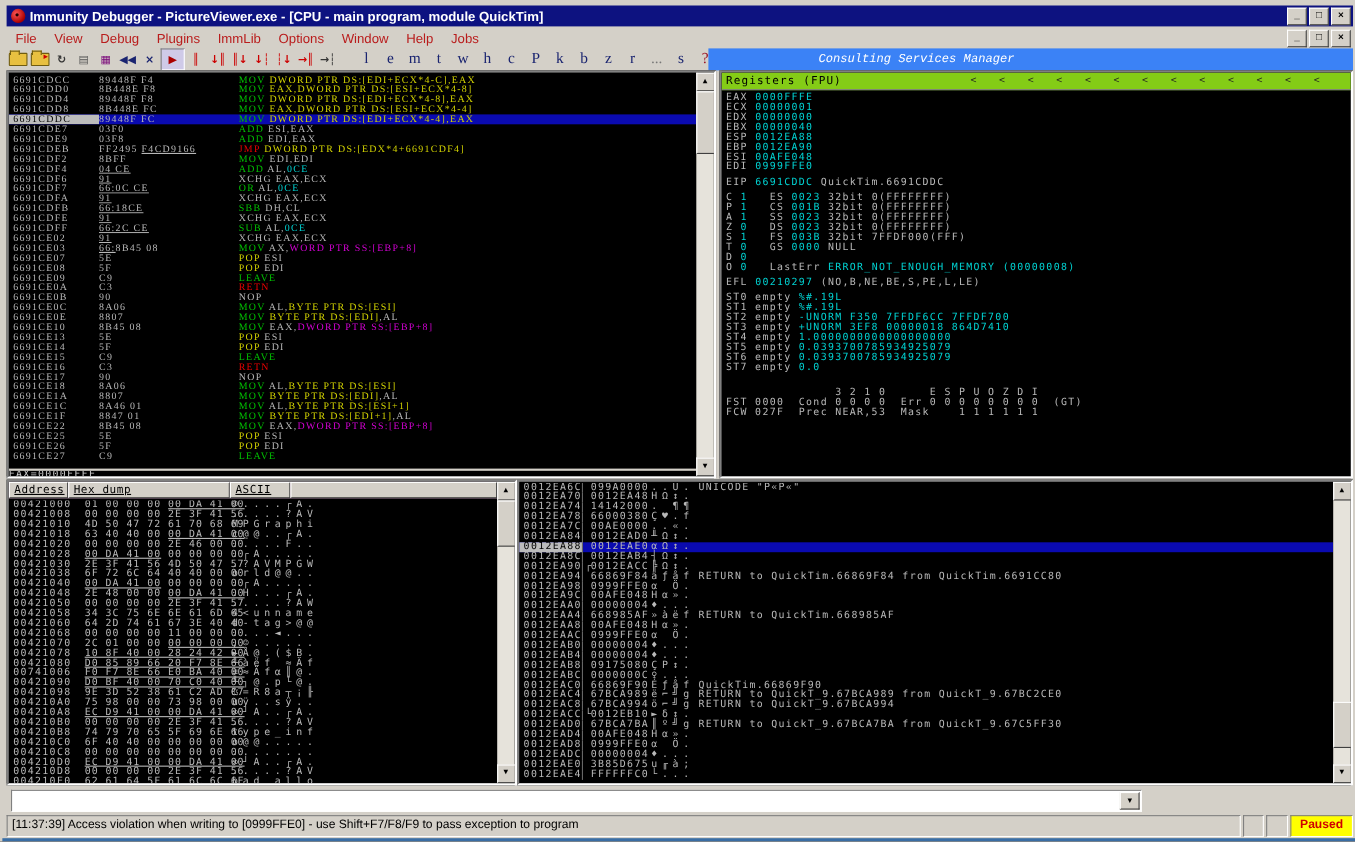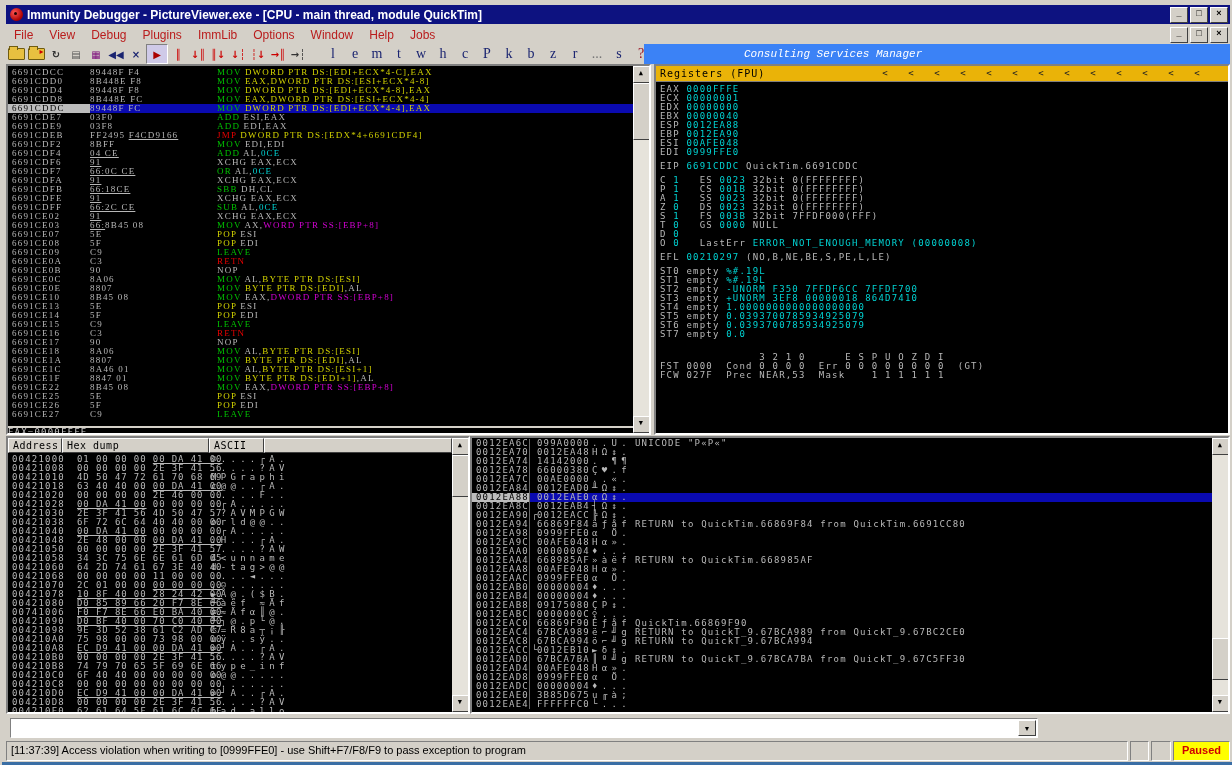--- a/index.html
+++ b/index.html
@@ -41,32 +41,32 @@
   
   #disasm-rows{position:absolute;left:0;top:2px;right:16px;height:360px;overflow:hidden;}
   .drow{display:flex;height:9px;white-space:pre;overflow:hidden;font-family:Liberation Serif, serif;}
   .drow.sel{background:#0A0AB0;}
   .col-a{width:78px;padding-left:4px;color:#B8B8B8;flex:none;}
   .drow.sel .col-a{background:#BCBCBC;color:#000;}
   .col-b{width:127px;color:#B8B8B8;flex:none;}
   .col-i{flex:1;}
   .info-strip{position:absolute;left:0;right:16px;bottom:0;height:5px;overflow:hidden;border-top:2px solid #D4D0C8;color:#C8C8C8;}
   
-  .reg-header{position:absolute;left:0;top:0;right:0;height:15px;background:#eab308;
+  .reg-header{position:absolute;left:0;top:0;right:0;height:15px;background:#84cc16;
               border-bottom:1px solid #808080;display:flex;align-items:center;
               font-size:11px;font-family:"DejaVu Sans Mono",monospace;color:#000;}
   .reg-title{padding-left:4px;font-size:10px;letter-spacing:1px;}
   .reg-marks{position:absolute;left:216px;top:0;height:15px;display:flex;}
   .reg-marks span{width:26px;text-align:center;font-size:9px;line-height:15px;color:#222;}
   #reg-lines{position:absolute;left:4px;top:19px;right:2px;bottom:0;white-space:pre;}
   .rline{height:9px;white-space:pre;}
   .rgap{height:5px;}
   .rgap2{height:14px;}
   
-  .dump-header{position:absolute;left:0;top:0;right:16px;height:15px;display:flex;background:#701a75;}
+  .dump-header{position:absolute;left:0;top:0;right:16px;height:15px;display:flex;background:#701a75;text-decoration:underline;}
   .hx{border:1px solid;border-color:#fff #404040 #404040 #fff;background:#D4D0C8;
       font-size:10px;font-family:"DejaVu Sans Mono",monospace;line-height:13px;padding-left:4px;
       box-sizing:border-box;color:#000;letter-spacing:0.5px;}
   .hx:nth-child(1){width:54px}.hx:nth-child(2){width:147px}.hx:nth-child(3){width:55px}.hx:nth-child(4){flex:1}
   #dump-rows{position:absolute;left:0;top:17px;right:16px;bottom:0;overflow:hidden;}
   .hrow{display:flex;height:9px;white-space:pre;color:#B8B8B8;}
   .col-ha{width:65px;padding-left:4px;flex:none;}
   .col-hh{width:134px;flex:none;letter-spacing:0.9px;}
   .col-hs{flex:1;letter-spacing:4.3px;}
   
@@ -100,21 +100,21 @@
              background:#FFFF00;color:#D00000;font-size:11px;font-weight:bold;line-height:17px;text-align:center;}
   .taskbar{position:absolute;left:0;top:760px;width:1232px;height:5px;background:#3A6EA5;}
 </style>
 </head>
 <body>
 
 <div id="win">
 
   <div class="titlebar">
     <div class="app-icon"></div>
-    <div class="title-text">Immunity Debugger - PictureViewer.exe - [CPU - main thread, module QuickTim]</div>
+    <div class="title-text">Immunity Debugger - PictureViewer.exe - [CPU - main program, module QuickTim]</div>
     <div class="tb-sp"></div>
     <div class="cap-btn">_</div>
     <div class="cap-btn">□</div>
     <div class="cap-btn">×</div>
   </div>
 
   <div class="menubar">
     <div id="menu-items" style="display:flex">
         <div class="mitem">File</div>
         <div class="mitem">View</div>

